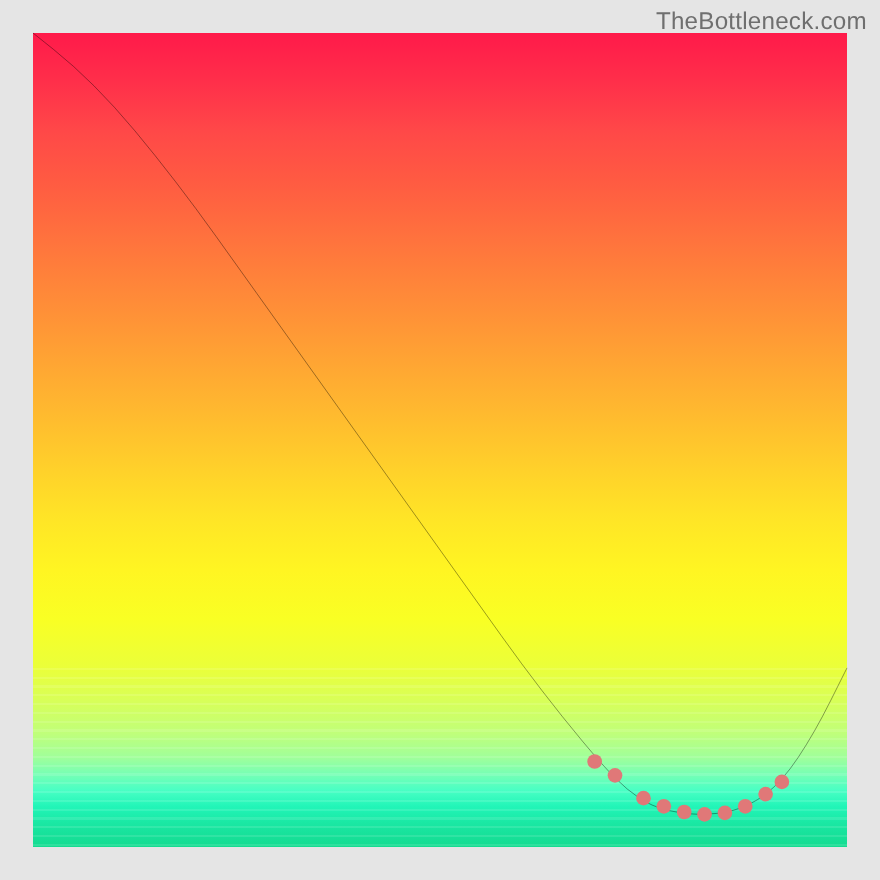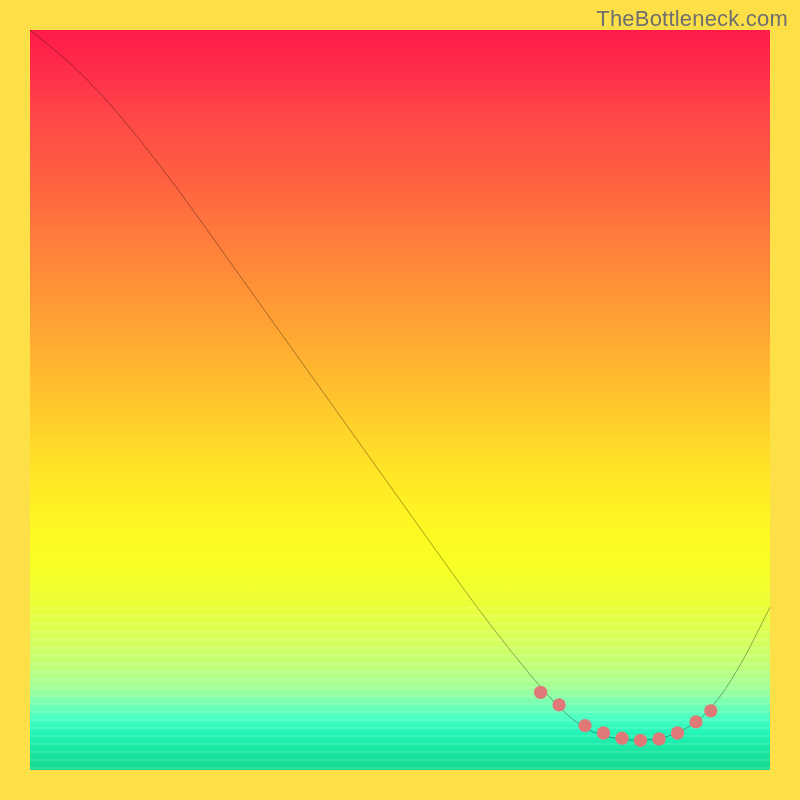--- a/index.html
+++ b/index.html
@@ -8,21 +8,21 @@
     width: 800px;
     height: 800px;
     background: #000;
     overflow: hidden;
     font-family: Arial, Helvetica, sans-serif;
   }
   .frame {
     position: relative;
     width: 800px;
     height: 800px;
-    background: #fde047;
+    background: #e5e5e5;
   }
   .plot {
     position: absolute;
     left: 30px;
     top: 30px;
     width: 740px;
     height: 740px;
     background: linear-gradient(to bottom,
       #ff1a4a 0%,
       #ff2f4a 6%,

